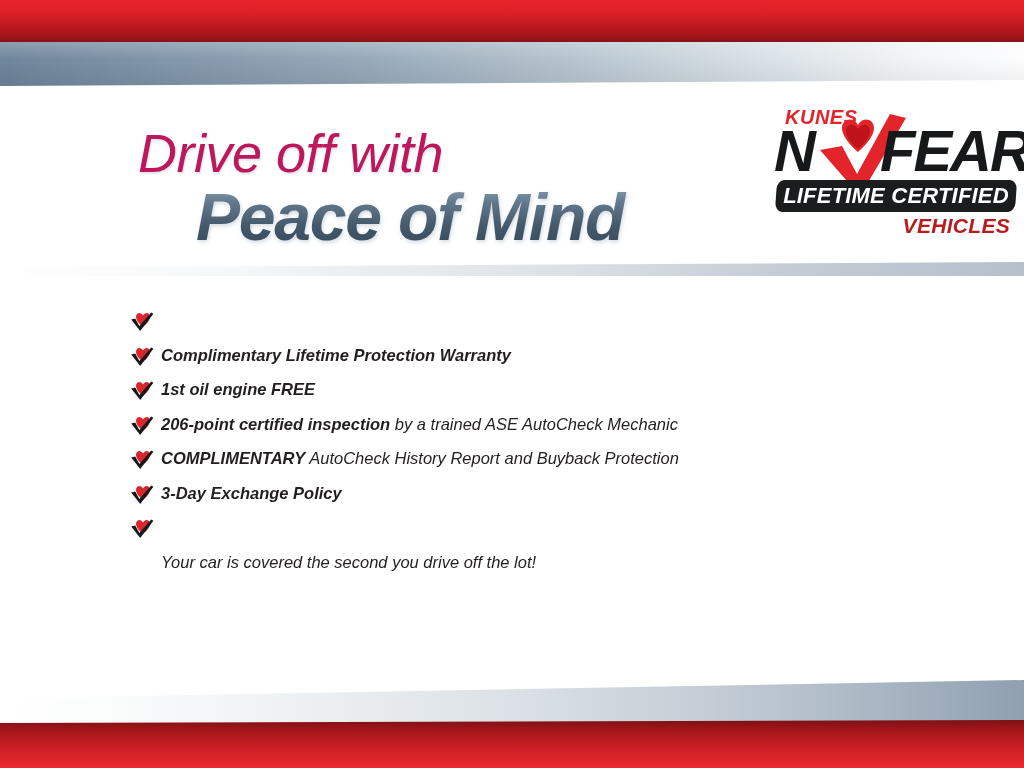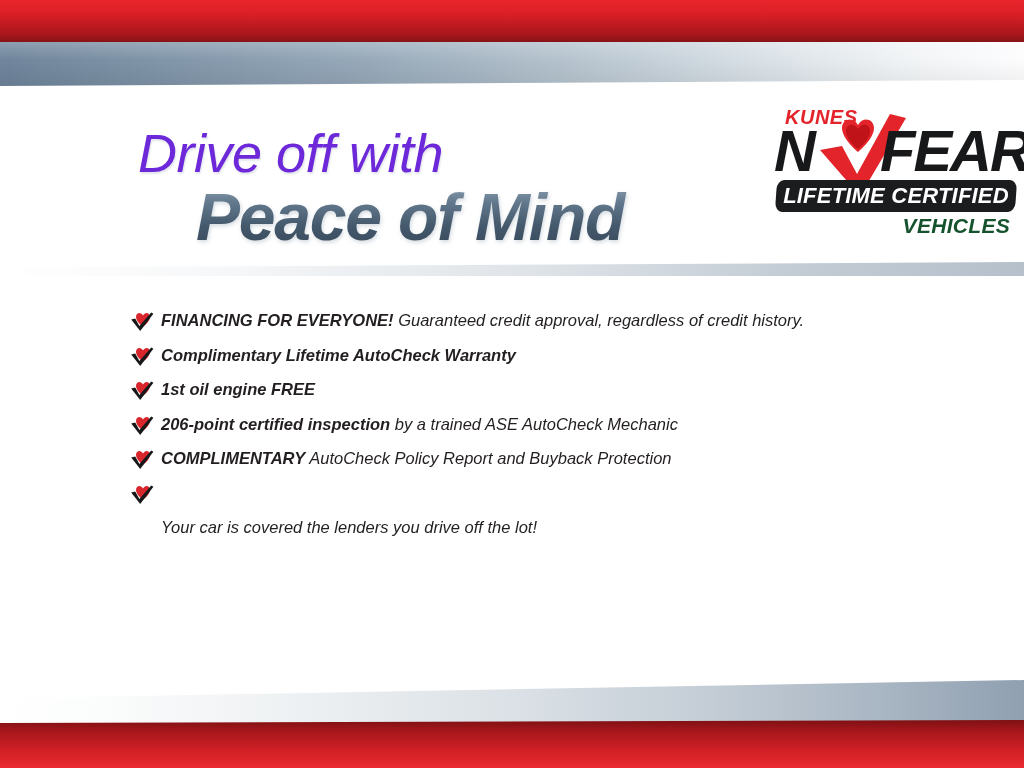--- a/index.html
+++ b/index.html
@@ -63,21 +63,21 @@
     position: absolute;
     left: 138px;
     top: 126px;
     width: 600px;
   }
   .headline-line1 {
     font-size: 54px;
     font-style: italic;
     font-weight: 400;
     letter-spacing: -0.5px;
-    color: #6d28d9;
+    color: #be185d;
     line-height: 1.02;
     white-space: nowrap;
     text-shadow: 1px 2px 2px rgba(120,140,160,0.22);
   }
   .headline-line2 {
     font-size: 66px;
     font-style: italic;
     font-weight: 700;
     letter-spacing: -1.2px;
     line-height: 1.05;
@@ -154,21 +154,21 @@
     letter-spacing: 0.2px;
     line-height: 32px;
   }
   .logo-vehicles {
     position: absolute;
     right: 6px; top: 108px;
     font-size: 21px;
     font-weight: 800;
     font-style: italic;
     letter-spacing: 0.3px;
-    color: #14532d;
+    color: #b91c1c;
     text-align: right;
   }
 
   
   .divider {
     position: absolute;
     left: 0; top: 262px;
     width: 1024px; height: 14px;
     background: linear-gradient(to right,
                 rgba(210,216,222,0.0) 0%,
@@ -290,31 +290,30 @@
   <div class="divider"></div>
 
   <div class="features">
 
     <div>
       <div class="feature-row">
         <svg class="check-icon" viewBox="0 0 24 21">
           <path d="M6 6 C6 1.6, 11 0.4, 13 4.6 C15 0.4, 20 1.6, 20 6 C20 11, 13 15.6, 13 15.6 C13 15.6, 6 11, 6 6 Z" fill="#d9262c"></path>
           <path d="M1.2 8.6 L5.2 7.6 L9.4 15 L21.2 1.4 L23.4 2.8 L10.2 20 Z" fill="#17181a"></path>
         </svg>
-        <div class="feature-text"><span class="b">FINANCING FOR EVERYONE!</span><span> Guaranteed credit approval, regardless of credit history.</span></div>
-      </div>
-    </div>
-
-    <div>
-      <div class="feature-row">
-        <svg class="check-icon" viewBox="0 0 24 21">
-          <path d="M6 6 C6 1.6, 11 0.4, 13 4.6 C15 0.4, 20 1.6, 20 6 C20 11, 13 15.6, 13 15.6 C13 15.6, 6 11, 6 6 Z" fill="#d9262c"></path>
-          <path d="M1.2 8.6 L5.2 7.6 L9.4 15 L21.2 1.4 L23.4 2.8 L10.2 20 Z" fill="#17181a"></path>
-        </svg>
-        <div class="feature-text"><span class="b">Complimentary Lifetime AutoCheck Warranty</span><span></span></div>
+      </div>
+    </div>
+
+    <div>
+      <div class="feature-row">
+        <svg class="check-icon" viewBox="0 0 24 21">
+          <path d="M6 6 C6 1.6, 11 0.4, 13 4.6 C15 0.4, 20 1.6, 20 6 C20 11, 13 15.6, 13 15.6 C13 15.6, 6 11, 6 6 Z" fill="#d9262c"></path>
+          <path d="M1.2 8.6 L5.2 7.6 L9.4 15 L21.2 1.4 L23.4 2.8 L10.2 20 Z" fill="#17181a"></path>
+        </svg>
+        <div class="feature-text"><span class="b">Complimentary Lifetime Protection Warranty</span><span></span></div>
       </div>
     </div>
 
 
     <div>
       <div class="feature-row">
         <svg class="check-icon" viewBox="0 0 24 21">
           <path d="M6 6 C6 1.6, 11 0.4, 13 4.6 C15 0.4, 20 1.6, 20 6 C20 11, 13 15.6, 13 15.6 C13 15.6, 6 11, 6 6 Z" fill="#d9262c"></path>
           <path d="M1.2 8.6 L5.2 7.6 L9.4 15 L21.2 1.4 L23.4 2.8 L10.2 20 Z" fill="#17181a"></path>
         </svg>
@@ -331,34 +330,43 @@
         <div class="feature-text"><span class="b">206-point certified inspection</span><span> by a trained ASE AutoCheck Mechanic</span></div>
       </div>
     </div>
 
     <div>
       <div class="feature-row">
         <svg class="check-icon" viewBox="0 0 24 21">
           <path d="M6 6 C6 1.6, 11 0.4, 13 4.6 C15 0.4, 20 1.6, 20 6 C20 11, 13 15.6, 13 15.6 C13 15.6, 6 11, 6 6 Z" fill="#d9262c"></path>
           <path d="M1.2 8.6 L5.2 7.6 L9.4 15 L21.2 1.4 L23.4 2.8 L10.2 20 Z" fill="#17181a"></path>
         </svg>
-        <div class="feature-text"><span class="b">COMPLIMENTARY</span><span> AutoCheck Policy Report and Buyback Protection</span></div>
-      </div>
-    </div>
-
-
-
-    <div>
-      <div class="feature-row">
-        <svg class="check-icon" viewBox="0 0 24 21">
-          <path d="M6 6 C6 1.6, 11 0.4, 13 4.6 C15 0.4, 20 1.6, 20 6 C20 11, 13 15.6, 13 15.6 C13 15.6, 6 11, 6 6 Z" fill="#d9262c"></path>
-          <path d="M1.2 8.6 L5.2 7.6 L9.4 15 L21.2 1.4 L23.4 2.8 L10.2 20 Z" fill="#17181a"></path>
-        </svg>
-      </div>
-      <div class="feature-sub">Your car is covered the lenders you drive off the lot!</div>
+        <div class="feature-text"><span class="b">COMPLIMENTARY</span><span> AutoCheck History Report and Buyback Protection</span></div>
+      </div>
+    </div>
+
+    <div>
+      <div class="feature-row">
+        <svg class="check-icon" viewBox="0 0 24 21">
+          <path d="M6 6 C6 1.6, 11 0.4, 13 4.6 C15 0.4, 20 1.6, 20 6 C20 11, 13 15.6, 13 15.6 C13 15.6, 6 11, 6 6 Z" fill="#d9262c"></path>
+          <path d="M1.2 8.6 L5.2 7.6 L9.4 15 L21.2 1.4 L23.4 2.8 L10.2 20 Z" fill="#17181a"></path>
+        </svg>
+        <div class="feature-text"><span class="b">3-Day Exchange Policy</span><span></span></div>
+      </div>
+    </div>
+
+
+    <div>
+      <div class="feature-row">
+        <svg class="check-icon" viewBox="0 0 24 21">
+          <path d="M6 6 C6 1.6, 11 0.4, 13 4.6 C15 0.4, 20 1.6, 20 6 C20 11, 13 15.6, 13 15.6 C13 15.6, 6 11, 6 6 Z" fill="#d9262c"></path>
+          <path d="M1.2 8.6 L5.2 7.6 L9.4 15 L21.2 1.4 L23.4 2.8 L10.2 20 Z" fill="#17181a"></path>
+        </svg>
+      </div>
+      <div class="feature-sub">Your car is covered the second you drive off the lot!</div>
     </div>
 
   </div>
 
   <div class="bottom-gray"></div>
   <div class="bottom-red"></div>
 
 </div>
 
 </body></html>

